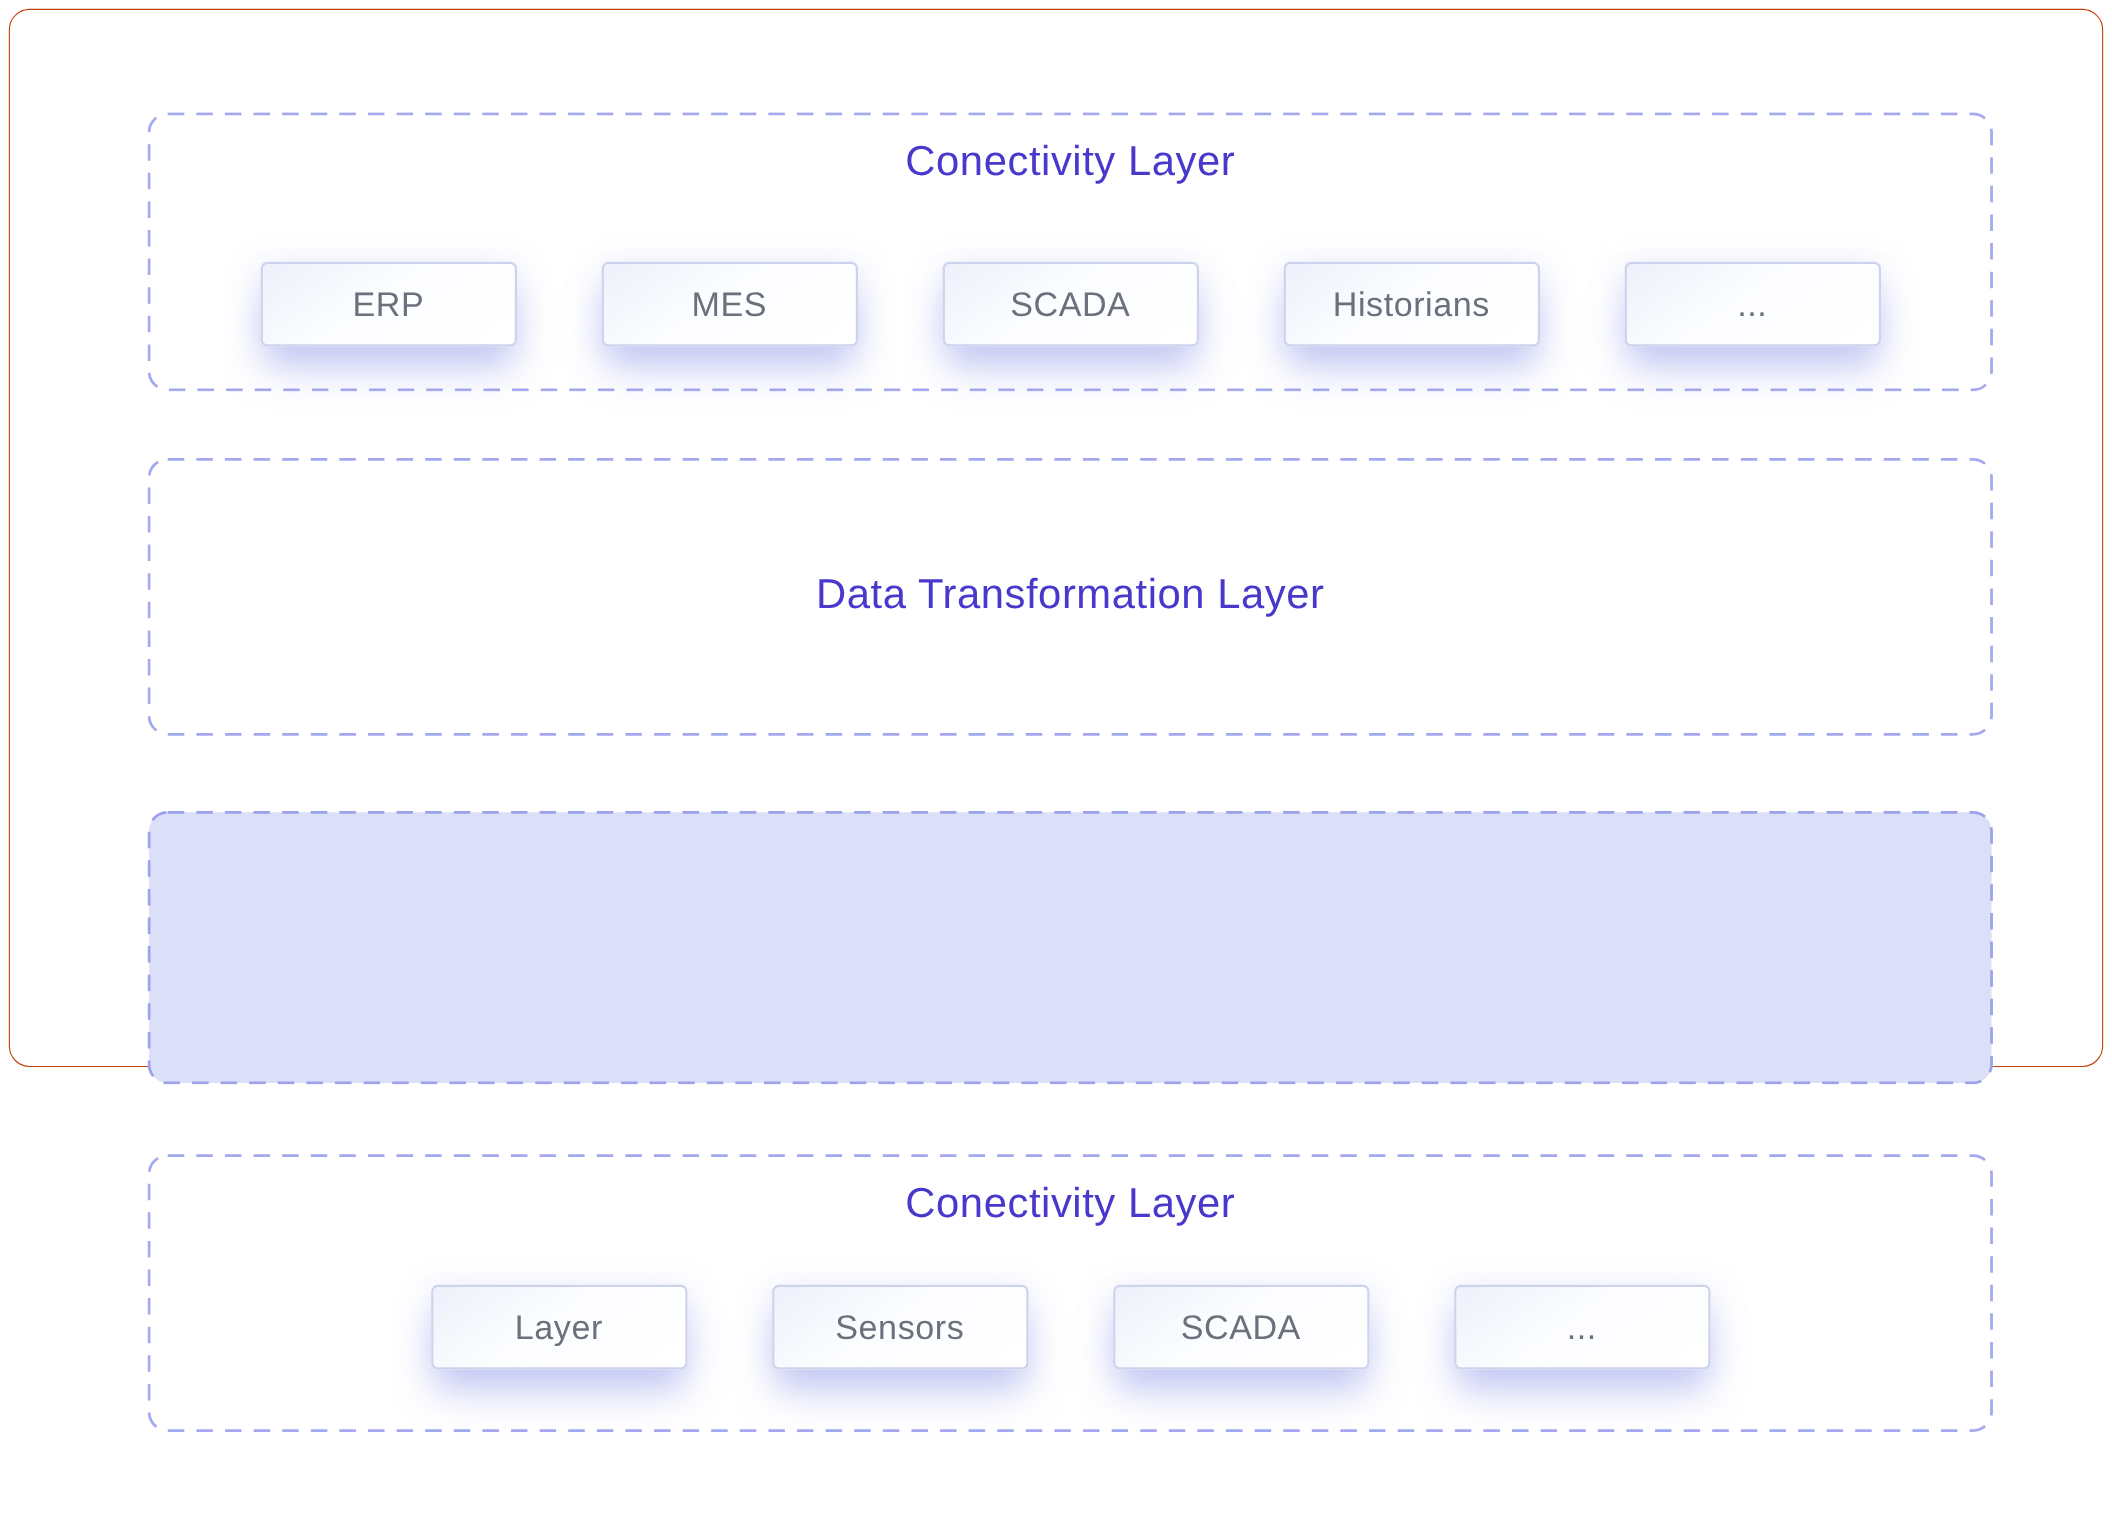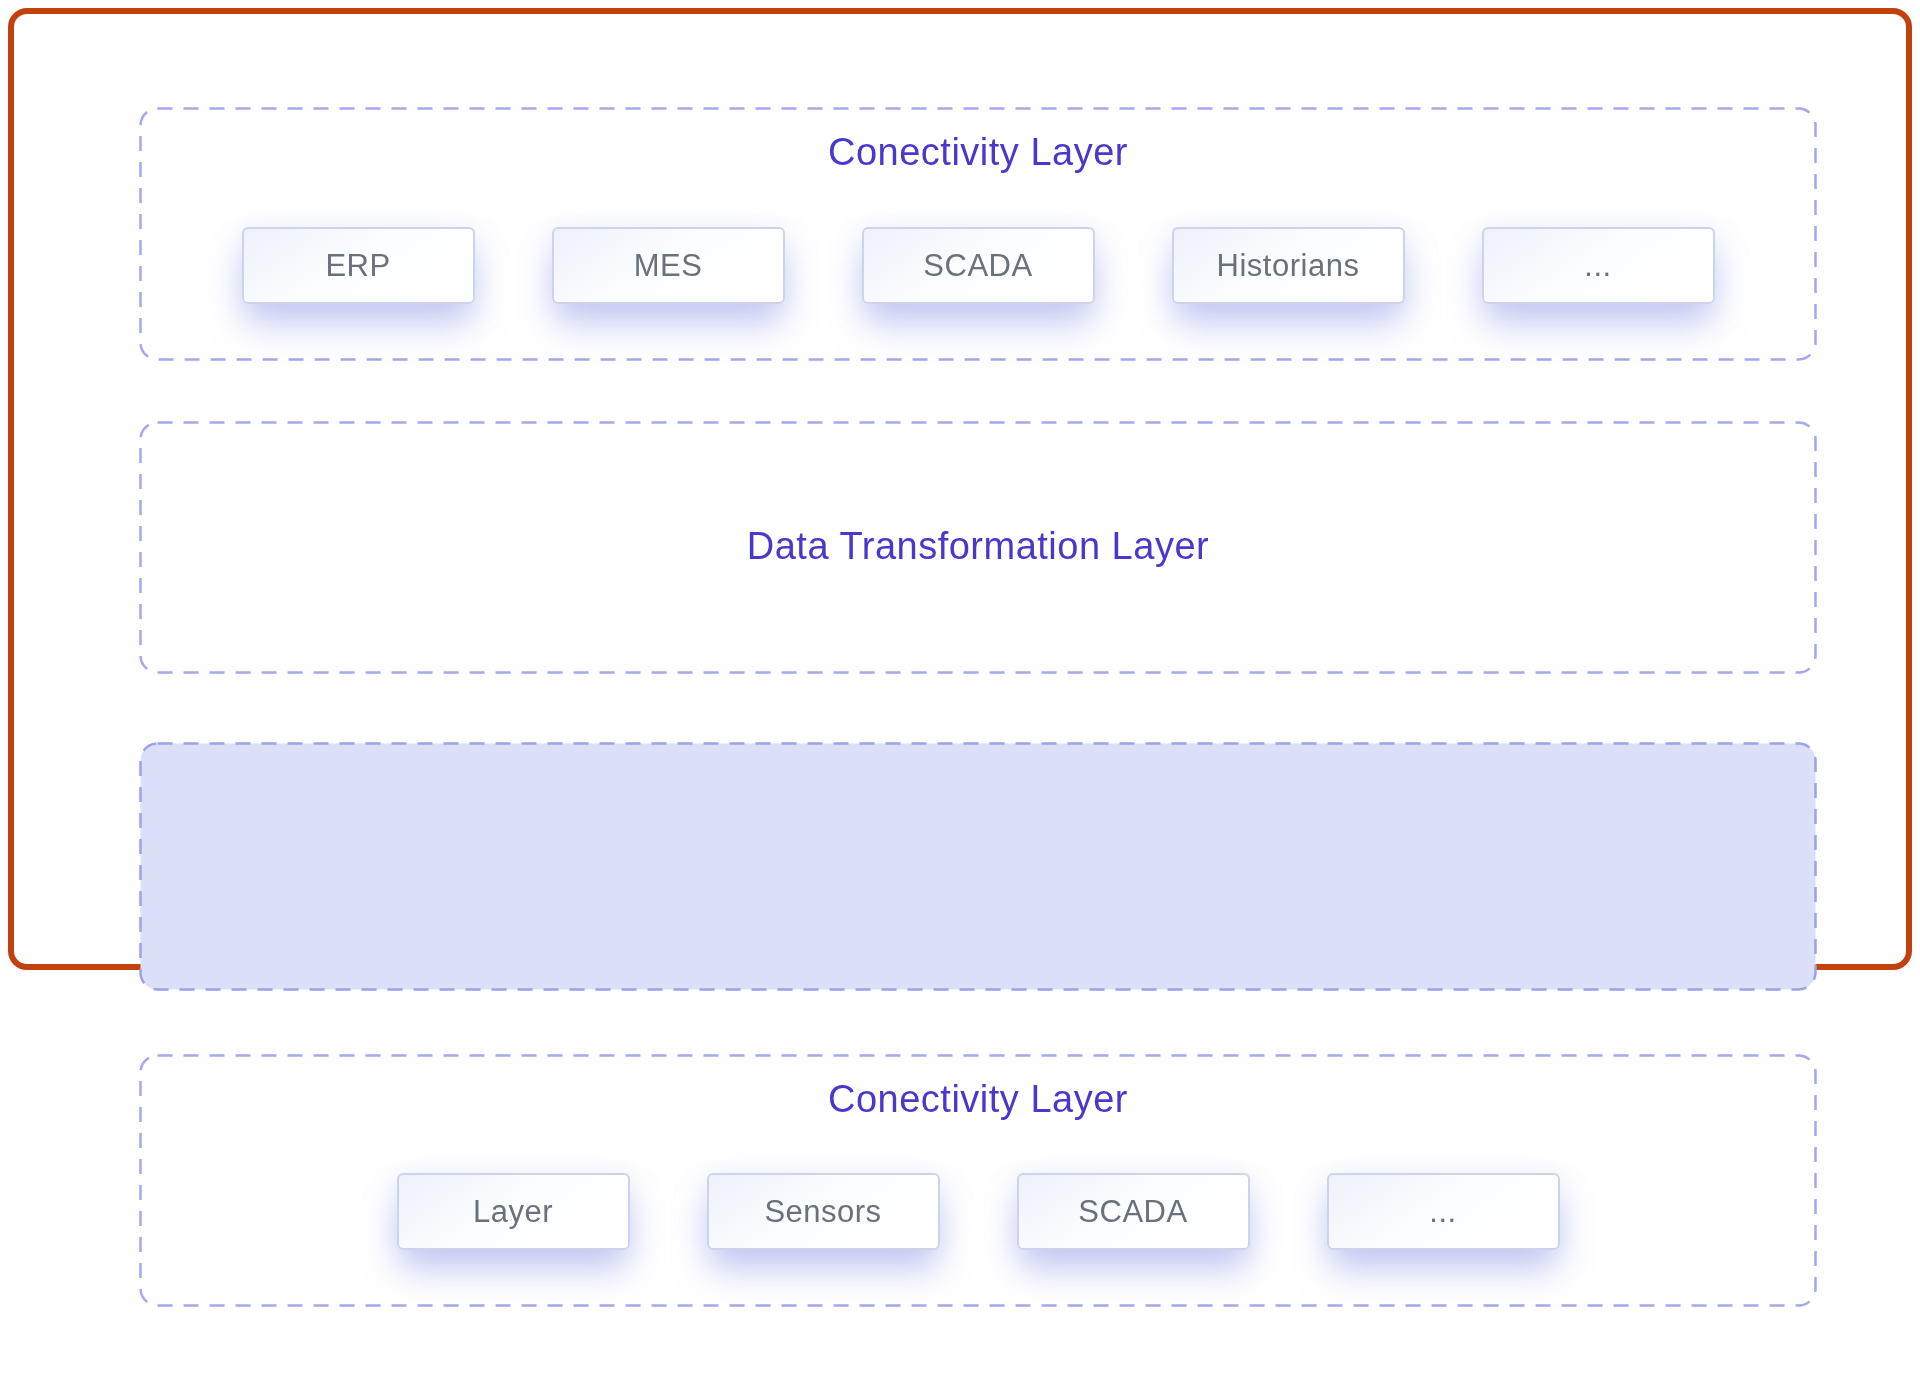--- a/index.html
+++ b/index.html
@@ -6,21 +6,21 @@
   html, body {
     width: 1920px; height: 1385px;
     background: #ffffff;
     font-family: "Liberation Sans", sans-serif;
     overflow: hidden;
   }
   .frame {
     position: absolute;
     left: 8px; top: 8px;
     width: 1904px; height: 962px;
-    border: 6px solid #c2410c;
+    border: 1px solid #c2410c;
     border-radius: 19px;
     background: #ffffff;
   }
   .section {
     position: absolute;
     left: 125px;
     width: 1678px;
   }
   .section-border {
     position: absolute;
@@ -47,21 +47,21 @@
     transform: translateY(-54%);
   }
 
   .node-row {
     position: absolute;
     left: 0; right: 0;
     display: flex;
     justify-content: center;
     gap: 77px;
   }
-  .row-1 { top: 120px; }
+  .row-1 { top: 136px; }
   .row-4 { top: 119px; }
 
   .node {
     width: 233px;
     height: 77px;
     display: flex;
     align-items: center;
     justify-content: center;
     font-size: 31px;
     color: #6A707C;

